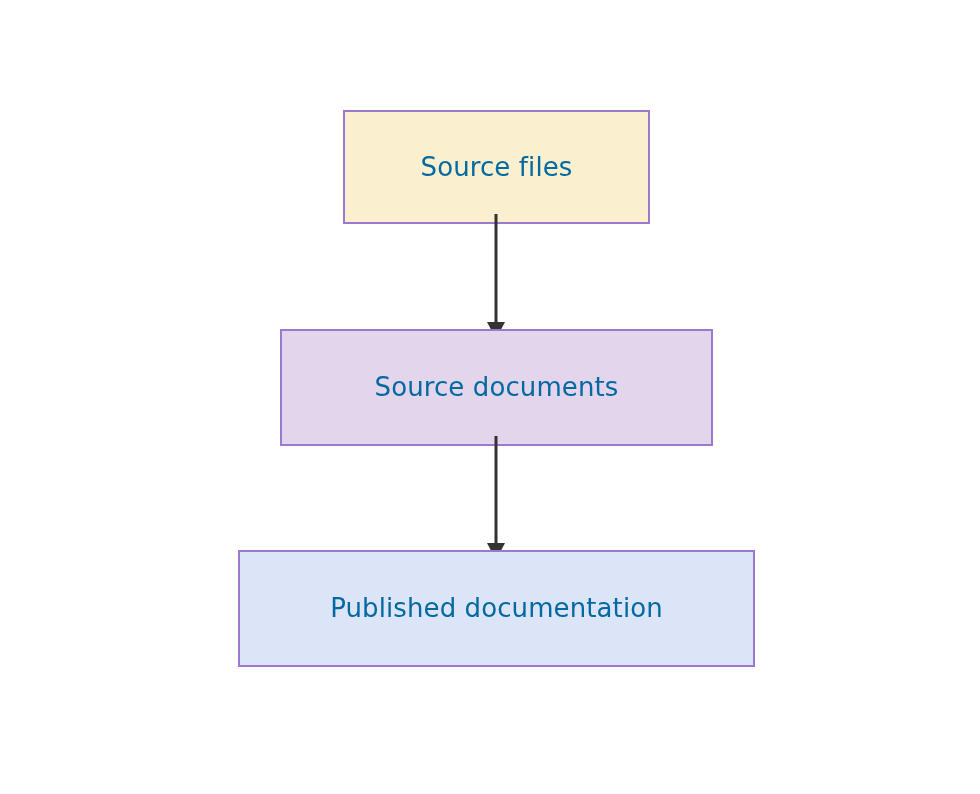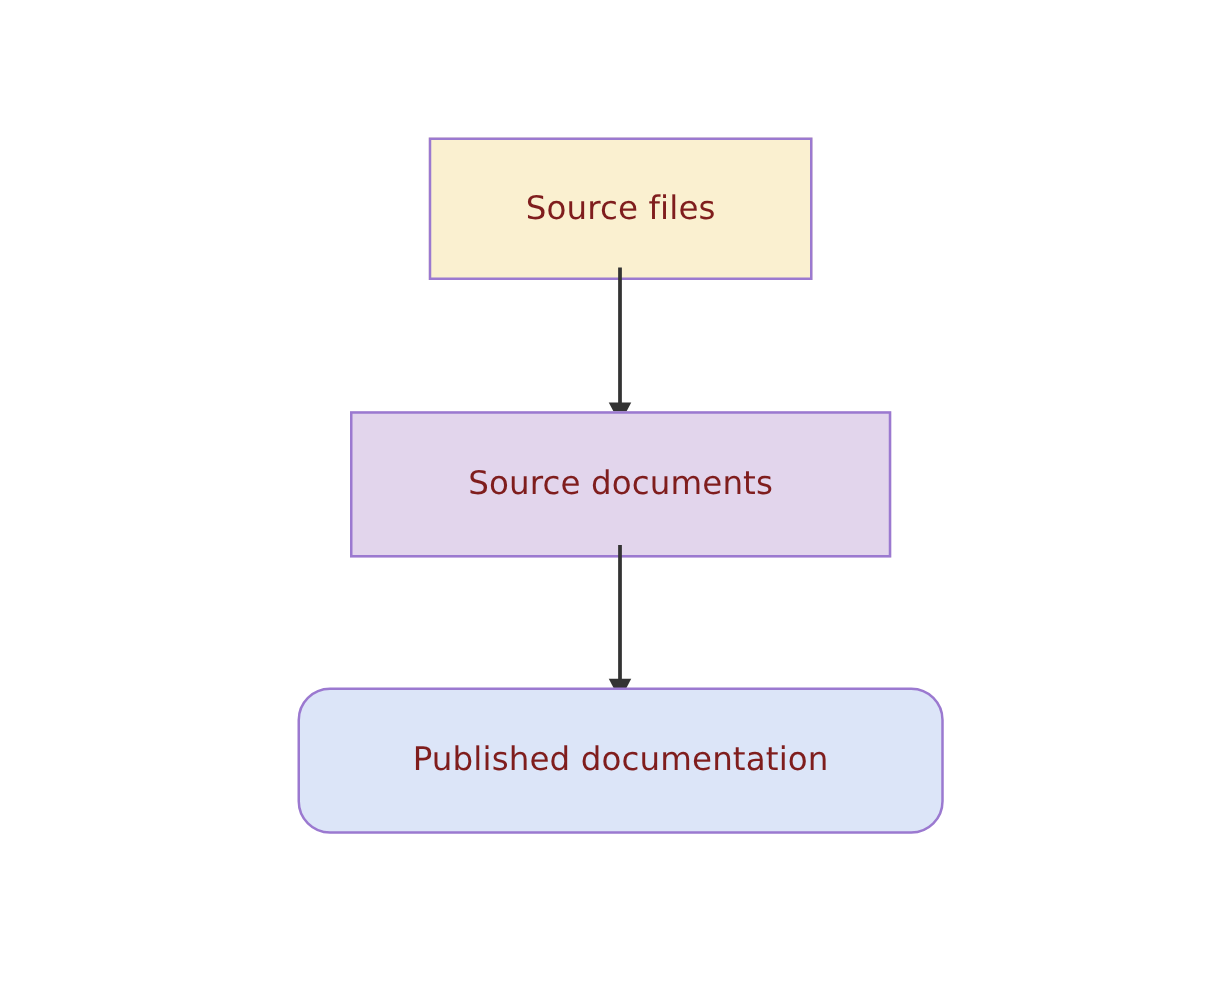--- a/index.html
+++ b/index.html
@@ -25,21 +25,21 @@
     display: flex;
     align-items: center;
     justify-content: center;
     border-style: solid;
     border-width: 2px;
     border-radius: 0px;
   }
   .flow-node .node-label {
     font-size: 26px;
     line-height: 1.1;
-    color: #7f1d1d;
+    color: #0369a1;
     letter-spacing: 0.1px;
     white-space: nowrap;
     text-align: center;
   }
   #node-source-files {
     left: 343px;
     top: 110px;
     width: 307px;
     height: 114px;
   }
@@ -88,17 +88,17 @@
 
   <div class="flow-node" id="node-openapi-documents" style="background-color: rgb(226, 213, 236); border-color: rgb(155, 121, 208);">
     <span class="node-label">Source documents</span>
   </div>
 
   <svg class="flow-edge" id="edge-openapi-to-published" viewBox="0 0 80 124" width="80" height="124">
     <line x1="40" y1="0" x2="40" y2="109" stroke="#333333" stroke-width="3" fill="none"></line>
     <polygon points="31,107 49,107 40,124" fill="#333333"></polygon>
   </svg>
 
-  <div class="flow-node" id="node-published-documentation" style="background-color: rgb(220, 229, 248); border-color: rgb(155, 121, 208); border-radius: 26px;">
+  <div class="flow-node" id="node-published-documentation" style="background-color: rgb(220, 229, 248); border-color: rgb(155, 121, 208);">
     <span class="node-label">Published documentation</span>
   </div>
 
 </div>
 
 </body></html>

